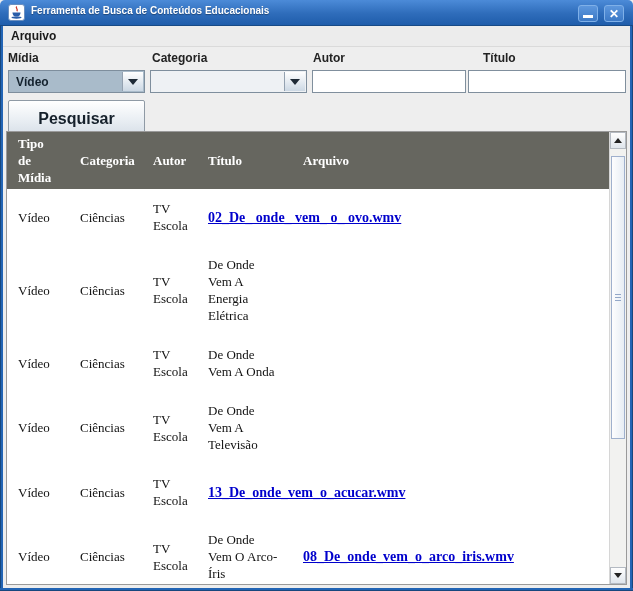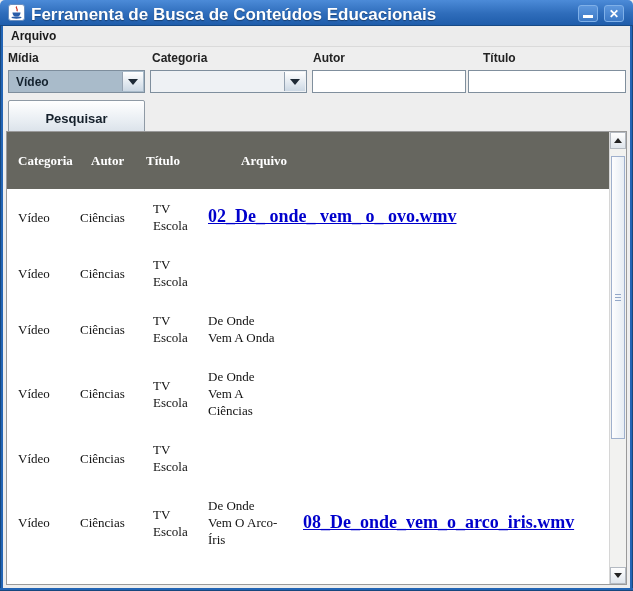--- a/index.html
+++ b/index.html
@@ -17,21 +17,21 @@
   }
   .border-l,.border-r{position:absolute;top:26px;bottom:0;width:3px;background:#2365b5;}
   .border-l{left:0;box-shadow:inset 1px 0 0 #17477e;}
   .border-r{right:0;box-shadow:inset -1px 0 0 #17477e;}
   .border-b{position:absolute;left:0;right:0;bottom:0;height:3px;background:#2365b5;box-shadow:inset 0 -1px 0 #17477e;}
   .app-icon{
     position:absolute;left:8px;top:4px;width:17px;height:17px;
     background:#ffffff;border:1px solid #6a8fc0;border-radius:3px;box-sizing:border-box;
   }
   .title-text{
-    position:absolute;left:31px;top:5px;color:#ffffff;font-size:17px;font-weight:bold;
+    position:absolute;left:31px;top:5px;color:#ffffff;font-size:10px;font-weight:bold;
     text-shadow:0 1px 1px rgba(0,0,0,.35);white-space:nowrap;
   }
   .tb-btn{
     position:absolute;top:5px;width:20px;height:17px;border-radius:3px;
     background:linear-gradient(#5d97dd,#3c79c6);border:1px solid #7fb0e8;box-sizing:border-box;
     cursor:default;
   }
   .btn-min{right:35px;}
   .btn-close{right:9px;}
   .glyph-min{position:absolute;left:4px;bottom:3px;width:10px;height:3px;background:#ffffff;}
@@ -65,41 +65,41 @@
   .tri-down{width:0;height:0;border:5px solid transparent;border-top:6px solid #1e2a36;margin-top:6px;}
   .tfield{
     position:absolute;height:23px;box-sizing:border-box;
     border:1px solid #808f9d;background:#ffffff;font-size:12px;padding:0 4px;
     font-family:"Liberation Sans",sans-serif;outline:none;
   }
   .search-btn{
     position:absolute;left:8px;top:100px;width:137px;height:37px;box-sizing:border-box;
     background:linear-gradient(#ffffff,#e9eef3 55%,#d6dee7);
     border:1px solid #8f9aa5;border-radius:2px;
-    font-family:"Liberation Sans",sans-serif;font-size:13px;font-weight:bold;color:#15202b;
+    font-family:"Liberation Sans",sans-serif;font-size:16px;font-weight:bold;color:#15202b;
   }
   
   .tablepanel{
     position:absolute;left:6px;top:131px;width:621px;height:454px;box-sizing:border-box;
     background:#ffffff;border:1px solid #9a9a9a;overflow:hidden;
     font-family:"Liberation Serif",serif;
   }
   .tview{position:absolute;left:0;top:0;right:17px;bottom:0;overflow:hidden;}
   .thead{
     height:57px;background:#66665f;color:#ffffff;font-size:13px;font-weight:bold;
     display:flex;align-items:center;line-height:17px;
   }
   .trow{display:flex;align-items:center;padding:11px 0;color:#111;font-size:13px;line-height:17px;}
   .c-tipo{width:62px;padding-left:11px;padding-right:12px;box-sizing:border-box;flex:none;}
   .c-cat {width:73px;padding-left:11px;box-sizing:border-box;flex:none;white-space:nowrap;}
   .c-aut {width:55px;padding-left:11px;box-sizing:border-box;flex:none;}
   .c-tit {width:95px;padding-left:11px;padding-right:14px;box-sizing:border-box;flex:none;}
   .c-arq {flex:1;padding-left:11px;box-sizing:border-box;white-space:nowrap;overflow:hidden;}
   .thead .c-tit,.thead .c-arq,.thead .c-aut{white-space:nowrap;}
-  .file-link{color:#0000cc;font-weight:bold;font-size:18px;text-decoration:underline;}
+  .file-link{color:#0000cc;font-weight:bold;font-size:14px;text-decoration:underline;}
   
   .sbar{
     position:absolute;right:0;top:0;bottom:0;width:17px;
     background:#f2f2f0;border-left:1px solid #d6d6d6;box-sizing:border-box;
   }
   .sb-btn{
     position:absolute;left:0;width:16px;height:17px;box-sizing:border-box;
     background:linear-gradient(#fefefe,#dfe5ec);border:1px solid #b4bac2;
     display:flex;align-items:center;justify-content:center;
   }
@@ -167,55 +167,60 @@
   </div>
 
   <input class="tfield" style="left: 312px; top: 70px; width: 154px;" value="">
   <input class="tfield" style="left: 468px; top: 70px; width: 158px;" value="">
 
   <button class="search-btn">Pesquisar</button>
 
   <div class="tablepanel">
     <div class="tview">
       <div class="thead">
+        <div class="c-tipo">Tipo de Mídia</div>
         <div class="c-cat">Categoria</div>
         <div class="c-aut">Autor</div>
         <div class="c-tit">Título</div>
         <div class="c-arq">Arquivo</div>
       </div>
       <div>
           <div class="trow">
     <div class="c-tipo">Vídeo</div>
     <div class="c-cat">Ciências</div>
     <div class="c-aut">TV Escola</div>
     <div class="c-arq">
       <a href="#" class="file-link">02_De_ onde_ vem_ o_ ovo.wmv</a>
     </div>
   </div>
           <div class="trow">
     <div class="c-tipo">Vídeo</div>
     <div class="c-cat">Ciências</div>
     <div class="c-aut">TV Escola</div>
+    <div class="c-tit">De Onde Vem A Energia Elétrica</div>
   </div>
           <div class="trow">
     <div class="c-tipo">Vídeo</div>
     <div class="c-cat">Ciências</div>
     <div class="c-aut">TV Escola</div>
     <div class="c-tit">De Onde Vem A Onda</div>
   </div>
           <div class="trow">
     <div class="c-tipo">Vídeo</div>
     <div class="c-cat">Ciências</div>
     <div class="c-aut">TV Escola</div>
-    <div class="c-tit">De Onde Vem A Ciências</div>
-  </div>
-          <div class="trow">
-    <div class="c-tipo">Vídeo</div>
-    <div class="c-cat">Ciências</div>
-    <div class="c-aut">TV Escola</div>
+    <div class="c-tit">De Onde Vem A Televisão</div>
+  </div>
+          <div class="trow">
+    <div class="c-tipo">Vídeo</div>
+    <div class="c-cat">Ciências</div>
+    <div class="c-aut">TV Escola</div>
+    <div class="c-arq">
+      <a href="#" class="file-link">13_De_onde_vem_o_acucar.wmv</a>
+    </div>
   </div>
           <div class="trow">
     <div class="c-tipo">Vídeo</div>
     <div class="c-cat">Ciências</div>
     <div class="c-aut">TV Escola</div>
     <div class="c-tit">De Onde Vem O Arco-Íris</div>
     <div class="c-arq">
       <a href="#" class="file-link">08_De_onde_vem_o_arco_iris.wmv</a>
     </div>
   </div>

